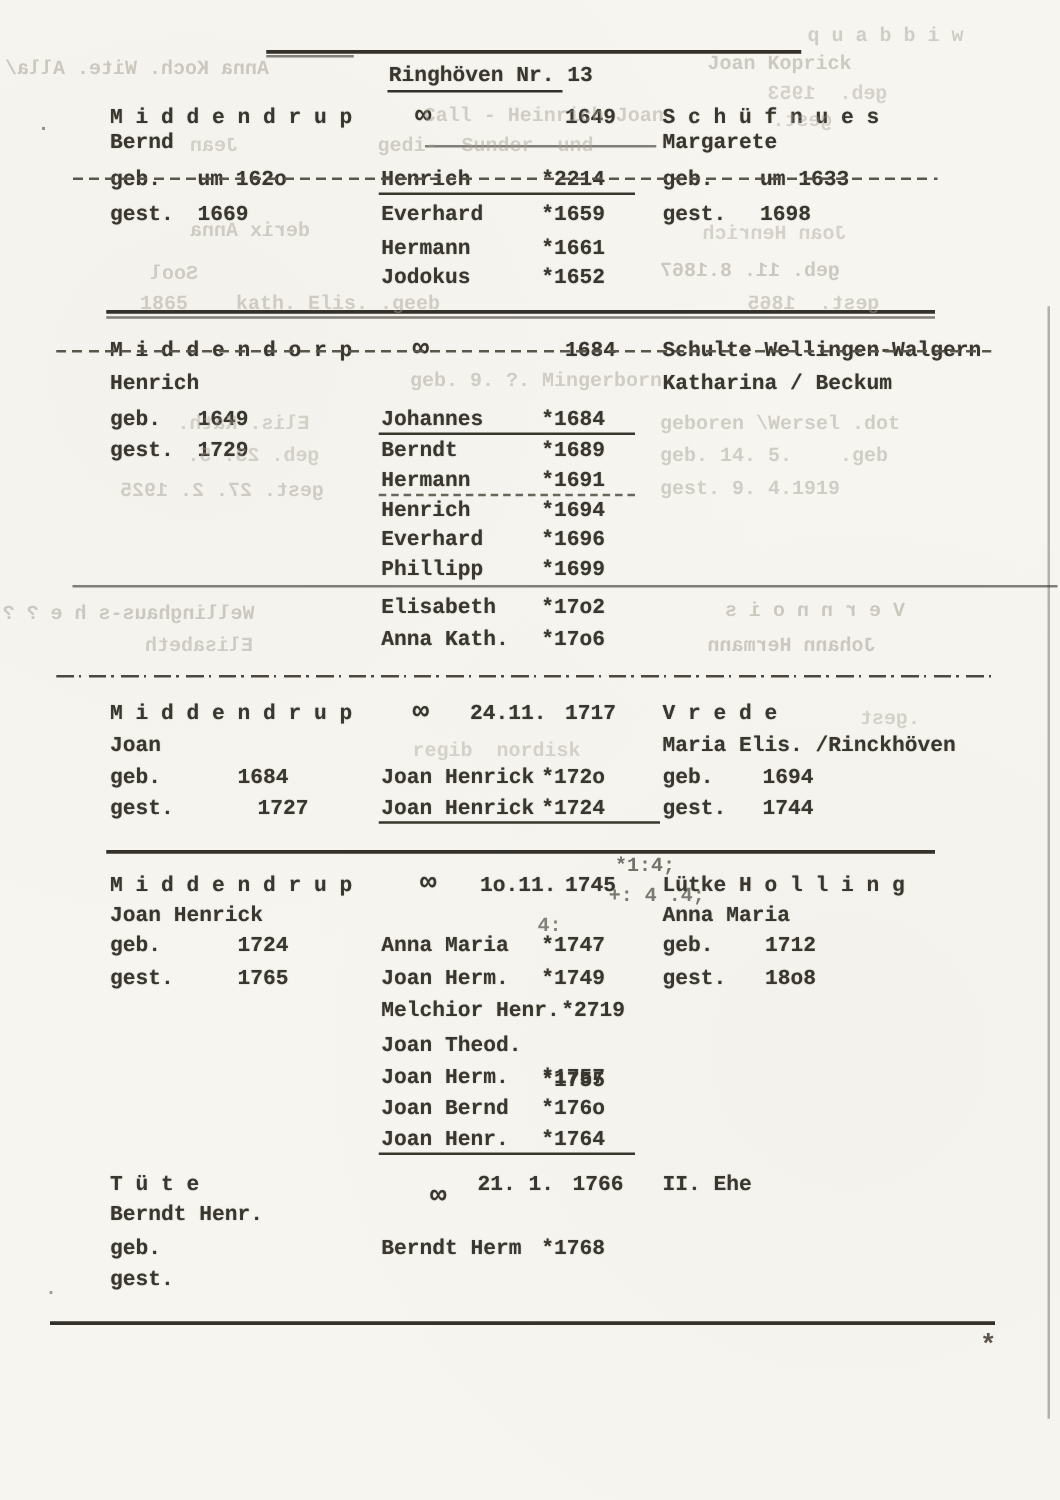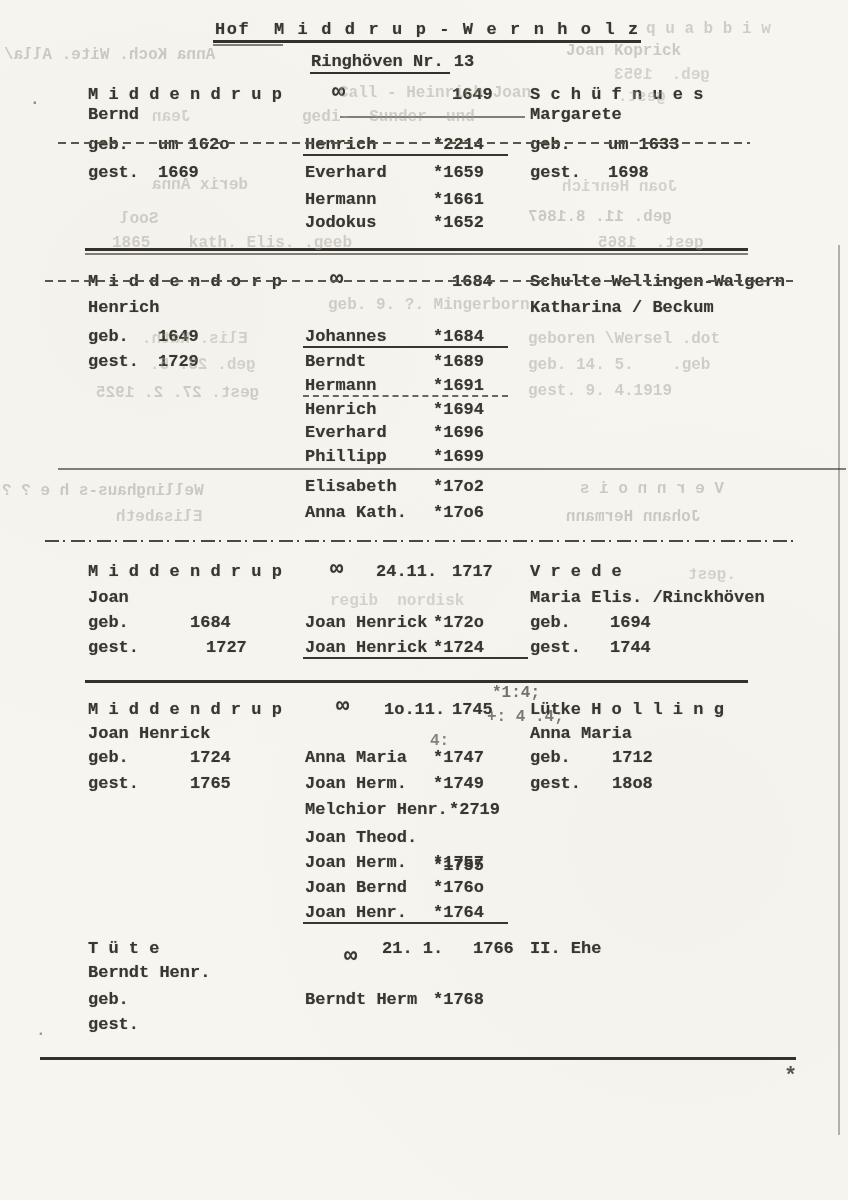--- a/index.html
+++ b/index.html
@@ -30,21 +30,20 @@
     position:absolute;font-size:16px;line-height:18px;font-weight:bold;
     color:var(--bleed,#a49e92);white-space:pre;filter:blur(0.5px);
   }
   .bleed.flip{transform:scaleX(-1);}
   .bleed.dark{color:#4a463c;filter:blur(0.2px);}
 </style>
 </head>
 <body>
 
 <div class="page" id="sheet">
-  <span class="t ls" style="left:215px;top:20px;">Hof  M i d d r u p - W e r n h o l z</span>
   <span class="t" style="left:311px;top:52px;">Ringhöven Nr. 13</span>
   <div id="dyn">
       <span class="t" style="left: 88px; top: 85px;">M i d d e n d r u p</span>
       <span class="t sym" style="left: 332px; top: 82px;">∞</span>
       <span class="t" style="left: 452px; top: 85px;">1649</span>
       <span class="t" style="left: 530px; top: 85px;">S c h ü f n u e s</span>
       <span class="t" style="left: 88px; top: 105px;">Bernd</span>
       <span class="t" style="left: 530px; top: 105px;">Margarete</span>
       <span class="t" style="left: 88px; top: 135px;">geb.</span>
       <span class="t" style="left: 158px; top: 135px; text-align: center;">um 162o</span>
@@ -137,21 +136,21 @@
       <span class="t" style="left: 305px; top: 853px;">Joan Herm.</span>
       <span class="t" style="left: 433px; top: 853px;">*1757</span>
       <span class="t" style="left: 305px; top: 878px;">Joan Bernd</span>
       <span class="t" style="left: 433px; top: 878px;">*176o</span>
       <span class="t" style="left: 305px; top: 903px;">Joan Henr.</span>
       <span class="t" style="left: 433px; top: 903px;">*1764</span>
       <div class="kid-ul" style="left: 303px; top: 922px; width: 205px;"></div>
       <span class="t" style="left: 88px; top: 939px;">T ü t e</span>
       <span class="t sym" style="left: 344px; top: 946px;">∞</span>
       <span class="t" style="left: 382px; top: 939px;">21. 1.</span>
-      <span class="t" style="left: 473px; top: 939px;">1766</span>
+      <span class="t" style="left: 458px; top: 939px;">1766</span>
       <span class="t" style="left: 530px; top: 939px;">II. Ehe</span>
       <span class="t" style="left: 88px; top: 963px;">Berndt Henr.</span>
       <span class="t" style="left: 88px; top: 990px;">geb.</span>
       <span class="t" style="left: 88px; top: 1015px;">gest.</span>
       <span class="t" style="left: 305px; top: 990px;">Berndt Herm</span>
       <span class="t" style="left: 433px; top: 990px;">*1768</span>
       <div class="rule" style="left: 213px; top: 40px; width: 428px; height: 2.5px;"></div>
       <div class="rule faded" style="left: 213px; top: 44px; width: 70px; height: 1.5px;"></div>
       <div class="rule" style="left: 310px; top: 72px; width: 140px; height: 2px;"></div>
       <div class="rule faded" style="left: 340px; top: 116px; width: 185px; height: 1.5px;"></div>

